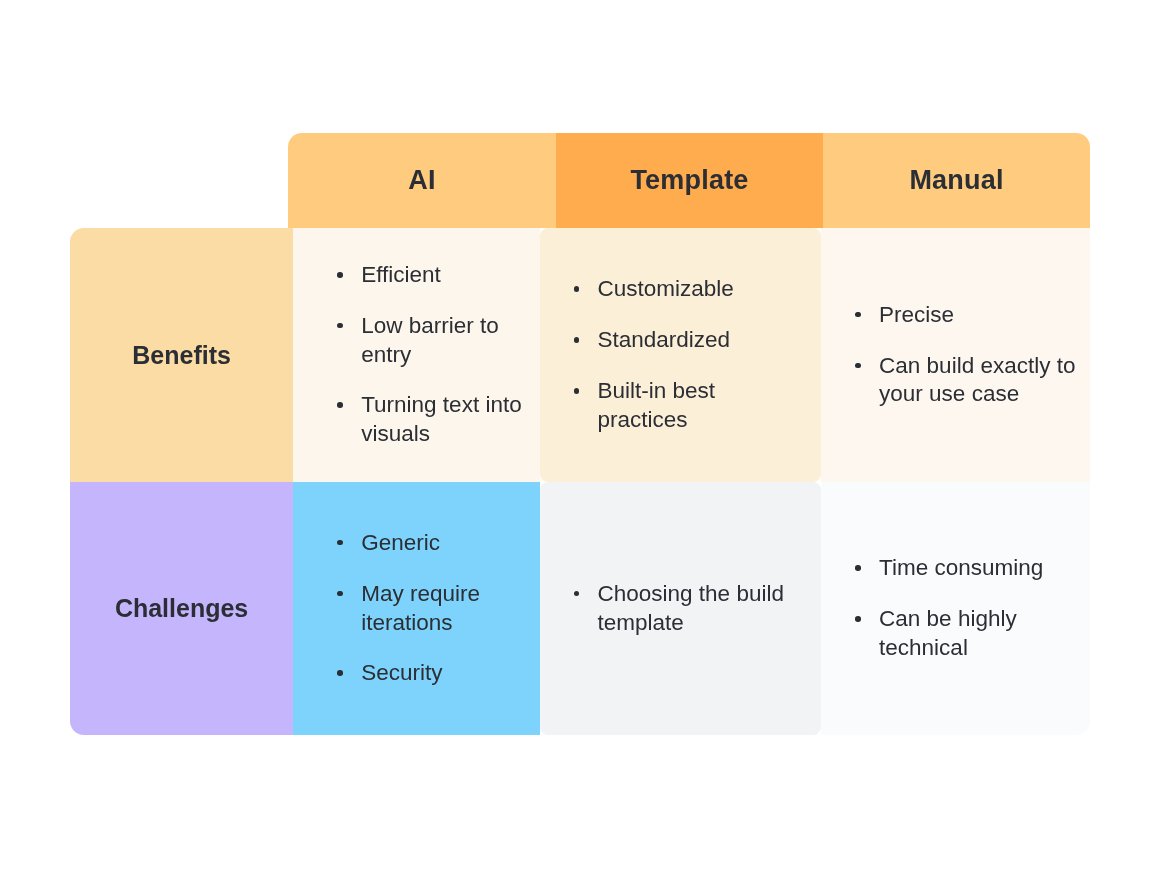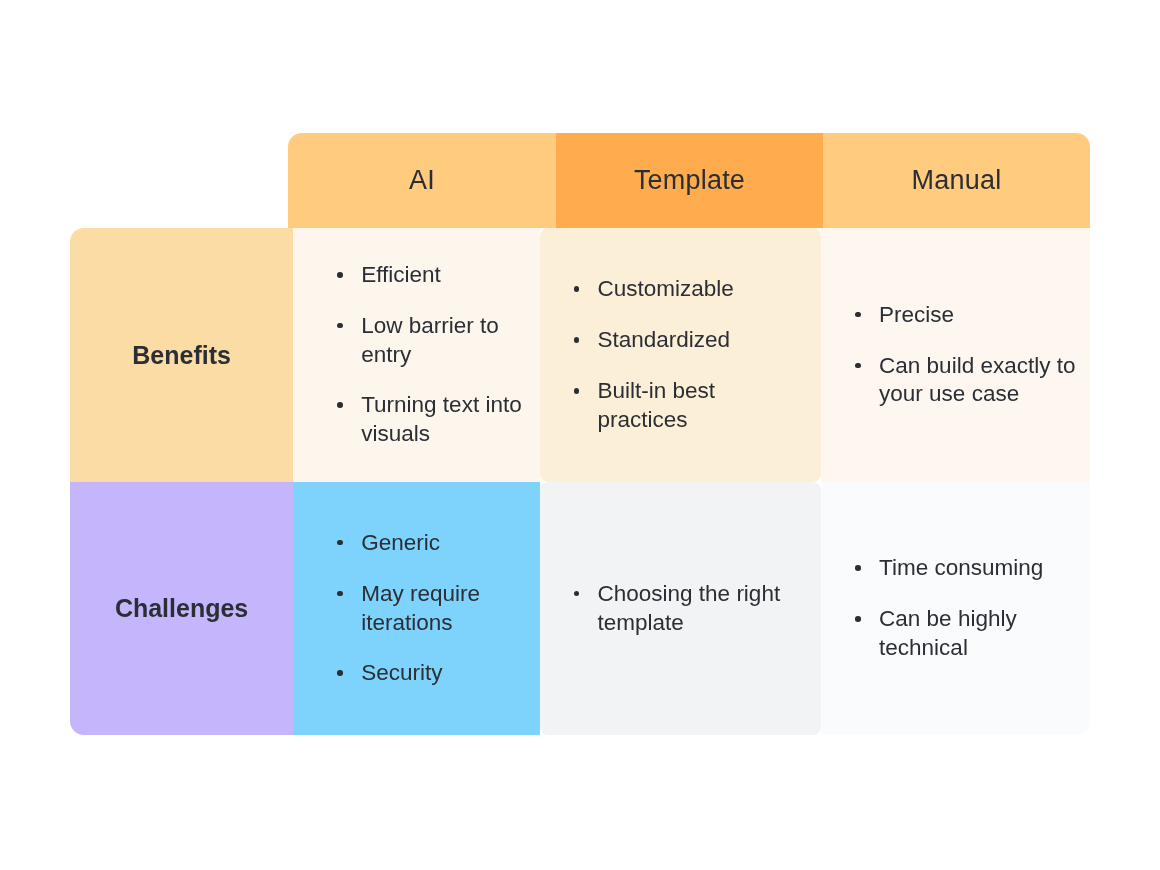--- a/index.html
+++ b/index.html
@@ -43,21 +43,21 @@
     border-top-right-radius: 14px;
     overflow: hidden;
   }
   .header-cell {
     width: 268px;
     height: 95px;
     display: flex;
     align-items: center;
     justify-content: center;
     font-size: 27px;
-    font-weight: normal;
+    font-weight: bold;
     letter-spacing: 0.2px;
     color: #2b2e34;
   }
   .header-cell.col-ai      { background: #FFCB7E; width: 268px; }
   .header-cell.col-template{ background: #FFAC4F; width: 267px; }
   .header-cell.col-manual  { background: #FFCB7E; width: 267px; }
 
   
   .body {
     position: absolute;
@@ -192,21 +192,21 @@
         <div class="cell col-ai">
           <ul class="bullets">
             <li>Generic</li>
             <li>May require iterations</li>
             <li>Security</li>
           </ul>
         </div>
 
         <div class="cell col-template">
           <ul class="bullets">
-            <li>Choosing the right template</li>
+            <li>Choosing the build template</li>
           </ul>
         </div>
 
         <div class="cell col-manual">
           <ul class="bullets">
             <li>Time consuming</li>
             <li>Can be highly technical</li>
           </ul>
         </div>
       </div>

